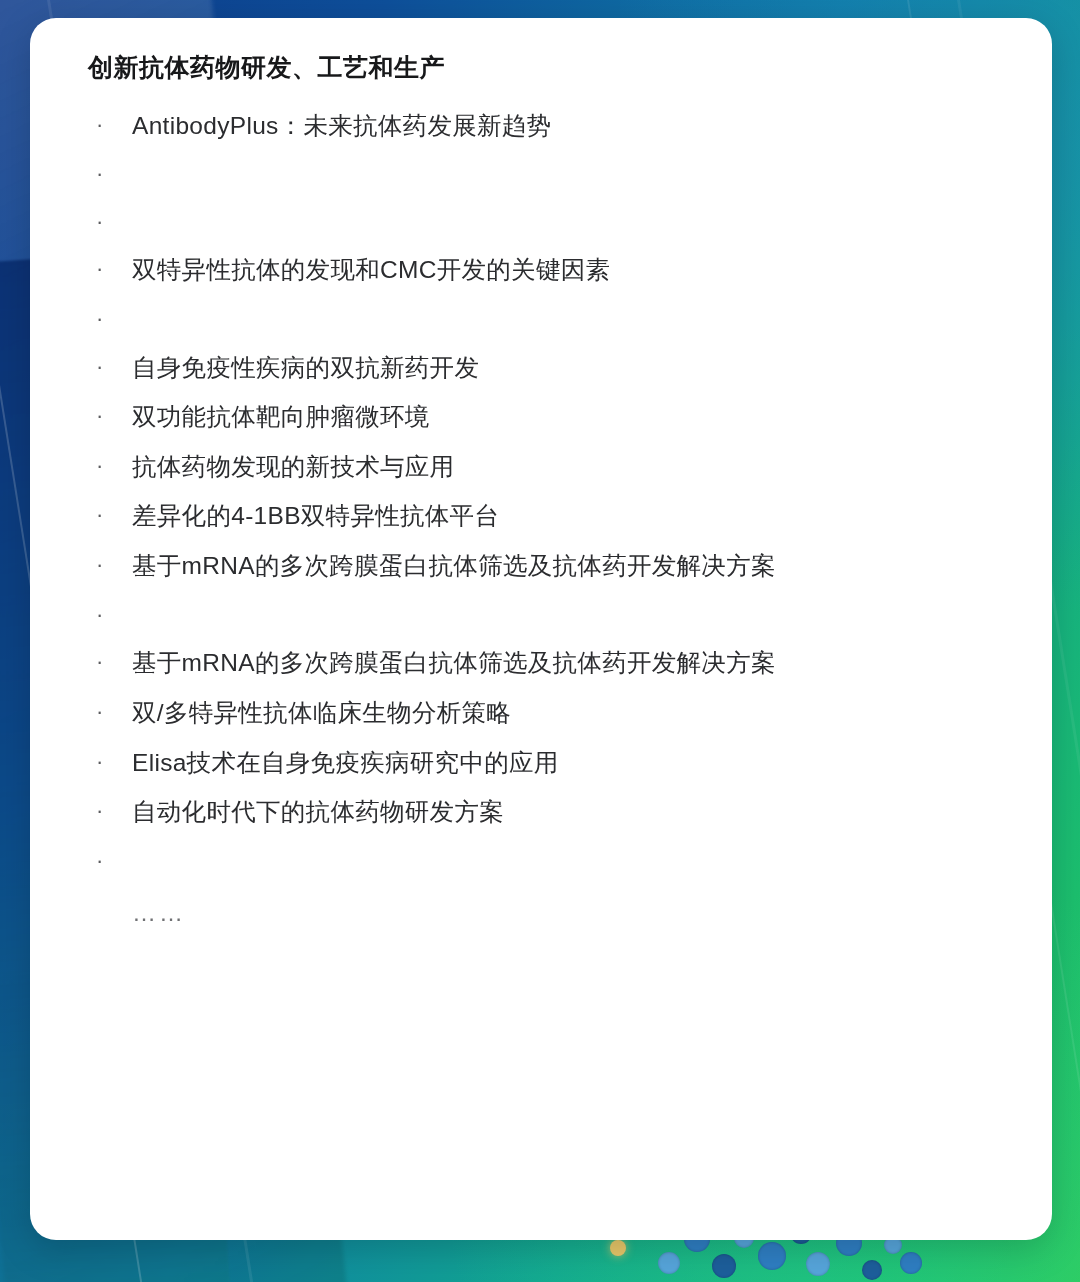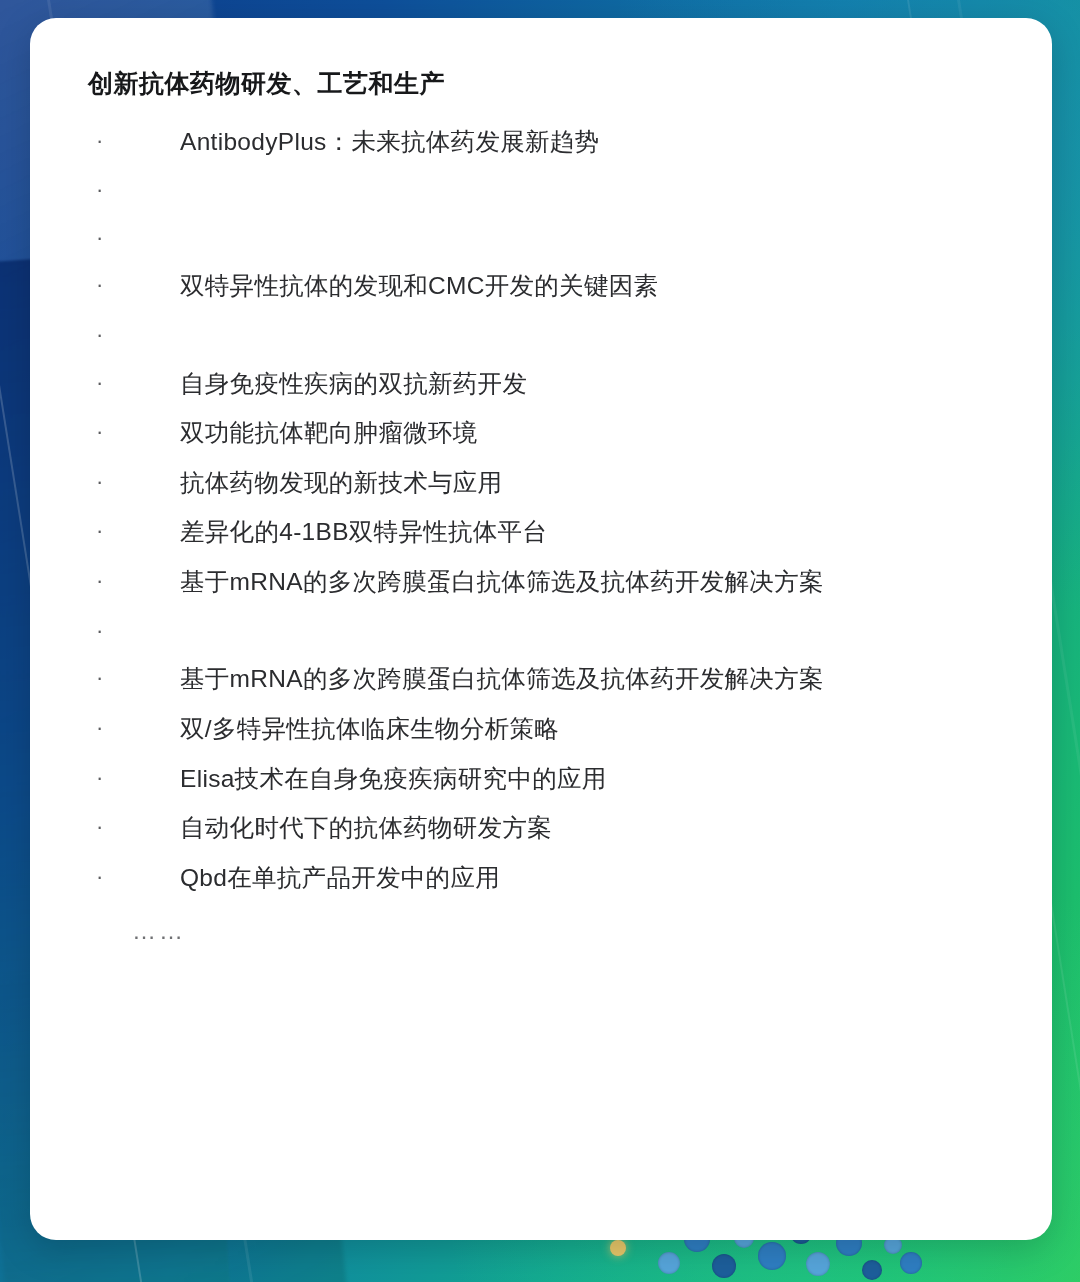--- a/index.html
+++ b/index.html
@@ -97,21 +97,21 @@
     left: 30px;
     top: 18px;
     width: 1022px;
     height: 1222px;
     background: #ffffff;
     border-radius: 26px;
     box-shadow: 0 10px 36px rgba(0,0,0,0.18);
     overflow: hidden;
   }
   .card-inner {
-    padding: 48px 52px 0 58px;
+    padding: 32px 52px 0 58px;
   }
   .card-title {
     font-size: 25px;
     font-weight: bold;
     color: #17181a;
     letter-spacing: .5px;
     margin: 0 0 16px 0;
     line-height: 1.4;
   }
   ul.topic-list {
@@ -132,21 +132,20 @@
     flex: 0 0 auto;
     width: 36px;
     color: #5a5b5e;
     font-size: 22px;
     line-height: 1.3;
     text-align: left;
     padding-left: 8px;
   }
   li .topic-text {
     flex: 1 1 auto;
-    margin-left: 48px;
   }
   .ellipsis-row {
     font-size: 24px;
     color: #6f7073;
     letter-spacing: 3px;
     padding: 14px 0 0 44px;
   }
 </style>
 </head>
 <body>
@@ -234,21 +233,20 @@
         <li>
           <span class="bullet">·</span>
           <span class="topic-text">Elisa技术在自身免疫疾病研究中的应用</span>
         </li>
         <li>
           <span class="bullet">·</span>
           <span class="topic-text">自动化时代下的抗体药物研发方案</span>
         </li>
         <li>
           <span class="bullet">·</span>
-          <span class="topic-text">Qbd在单抗产品开发中的应用</span>
         </li>
       </ul>
 
       <div class="ellipsis-row">……</div>
     </div>
   </div>
 
 </div>
 
 </body></html>

